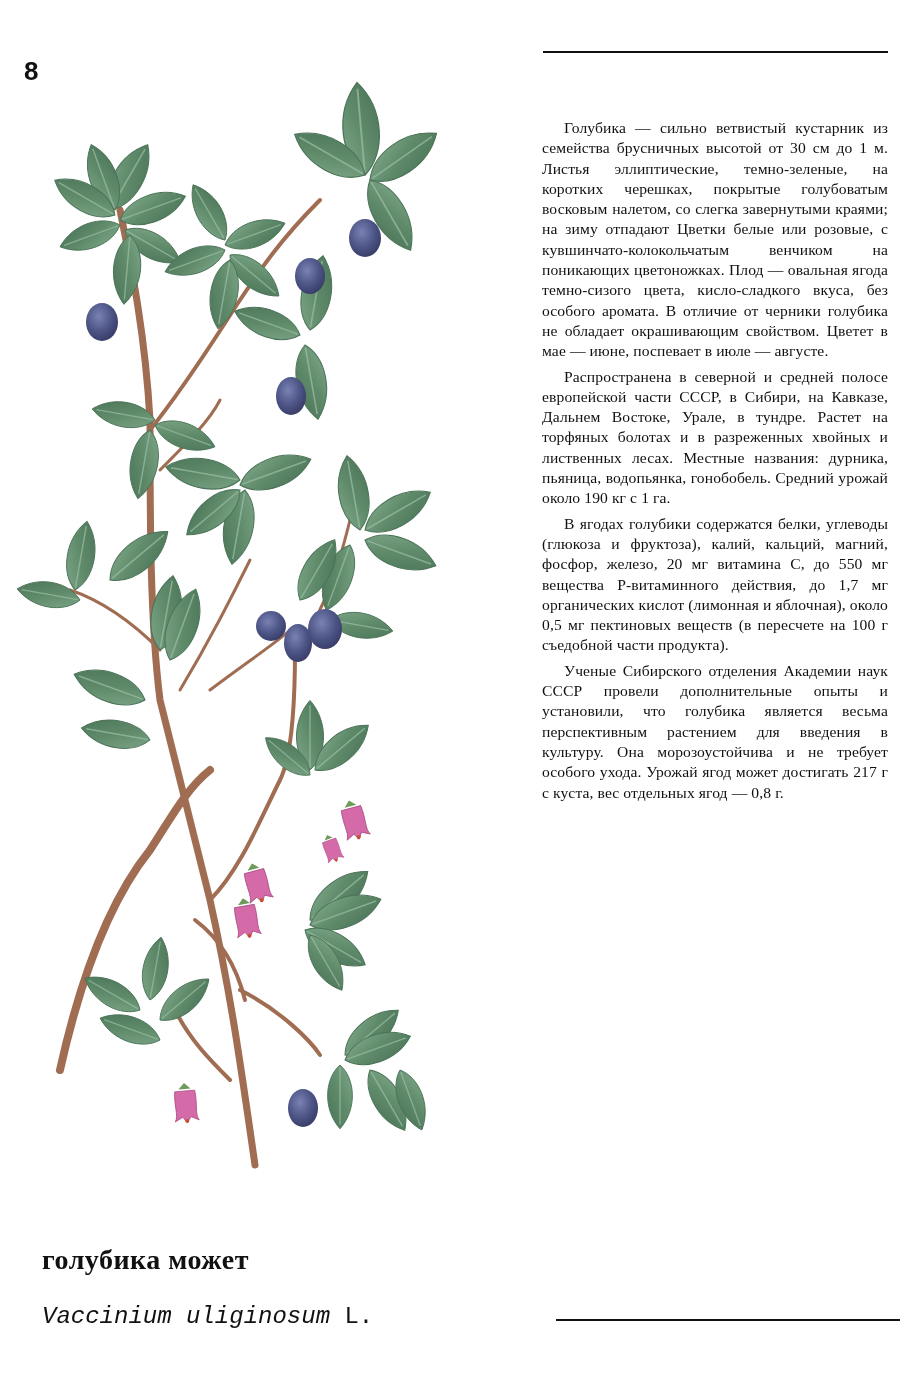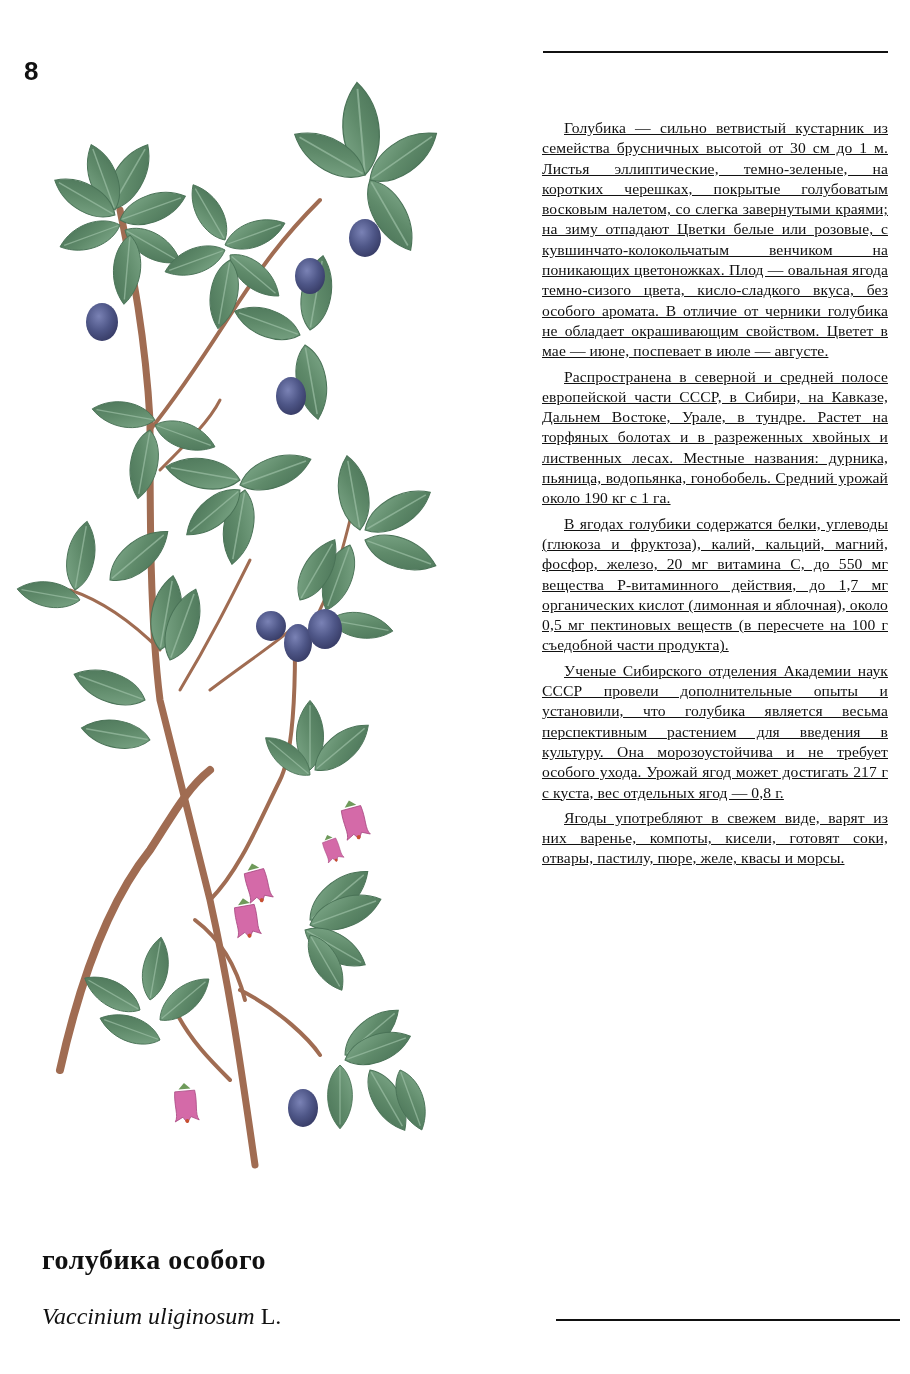--- a/index.html
+++ b/index.html
@@ -14,29 +14,29 @@
   }
   .rule { position: absolute; height: 2px; background: #111; }
   .rule-top { left: 543px; top: 51px; width: 345px; }
   .rule-bottom { left: 556px; top: 1319px; width: 344px; }
   .illustration { position: absolute; left: 0; top: 40px; width: 500px; height: 1180px; }
   .text-column {
     position: absolute; left: 542px; top: 118px; width: 346px;
     font-size: 15.6px; line-height: 20.3px; text-align: justify;
     letter-spacing: 0.1px;
   }
-  .text-column p { margin: 0 0 5px 0; text-indent: 22px; hyphens: manual; text-decoration: underline; }
+  .text-column p { margin: 0 0 5px 0; text-indent: 22px; hyphens: manual; }
   .title {
     position: absolute; left: 42px; top: 1244px;
     font-family: "Liberation Serif", serif; font-weight: bold;
     font-size: 28px; letter-spacing: 0.5px;
   }
   .latin {
     position: absolute; left: 42px; top: 1303px;
-    font-family: Liberation Serif, serif; font-size: 24px;
+    font-family: Liberation Mono, monospace; font-size: 24px;
   }
   .latin i { font-style: italic; }
 </style>
 </head>
 <body>
 
 <div class="page-number">8</div>
 
 <div class="rule rule-top"></div>
 
@@ -154,23 +154,22 @@
     <use href="#flower" transform="translate(245,910) rotate(-10)"></use>
     <use href="#flower" transform="translate(185,1095) rotate(-5)"></use>
   </g>
 </svg>
 
 <div class="text-column">
   <p>Голубика — сильно ветвистый кустарник из семейства брусничных высотой от 30 см до 1 м. Листья эллиптические, темно-зеленые, на коротких черешках, покрытые голубоватым восковым налетом, со слегка завернутыми краями; на зиму отпадают Цветки белые или розовые, с кувшинчато-колокольчатым венчиком на поникающих цветоножках. Плод — овальная ягода темно-сизого цвета, кисло-сладкого вкуса, без особого аромата. В отличие от черники голубика не обладает окрашивающим свойством. Цветет в мае — июне, поспевает в июле — августе.</p>
   <p>Распространена в северной и средней полосе европейской части СССР, в Сибири, на Кавказе, Дальнем Востоке, Урале, в тундре. Растет на торфяных болотах и в разреженных хвойных и лиственных лесах. Местные названия: дурника, пьяница, водопьянка, гонобобель. Средний урожай около 190 кг с 1 га.</p>
   <p>В ягодах голубики содержатся белки, углеводы (глюкоза и фруктоза), калий, кальций, магний, фосфор, железо, 20 мг витамина С, до 550 мг вещества Р-витаминного действия, до 1,7 мг органических кислот (лимонная и яблочная), около 0,5 мг пектиновых веществ (в пересчете на 100 г съедобной части продукта).</p>
   <p>Ученые Сибирского отделения Академии наук СССР провели дополнительные опыты и установили, что голубика является весьма перспективным растением для введения в культуру. Она морозоустойчива и не требует особого ухода. Урожай ягод может достигать 217 г с куста, вес отдельных ягод — 0,8 г.</p>
-  <p>Ягоды употребляют в свежем виде, варят из них варенье, компоты, кисели, готовят соки, отвары, пастилу, пюре, желе, квасы и морсы.</p>
 </div>
 
-<div class="title">голубика особого</div>
+<div class="title">голубика может</div>
 
 <div class="latin">
   <i>Vaccinium uliginosum</i>
   <span>L.</span>
 </div>
 
 <div class="rule rule-bottom"></div>
 
 </body></html>

